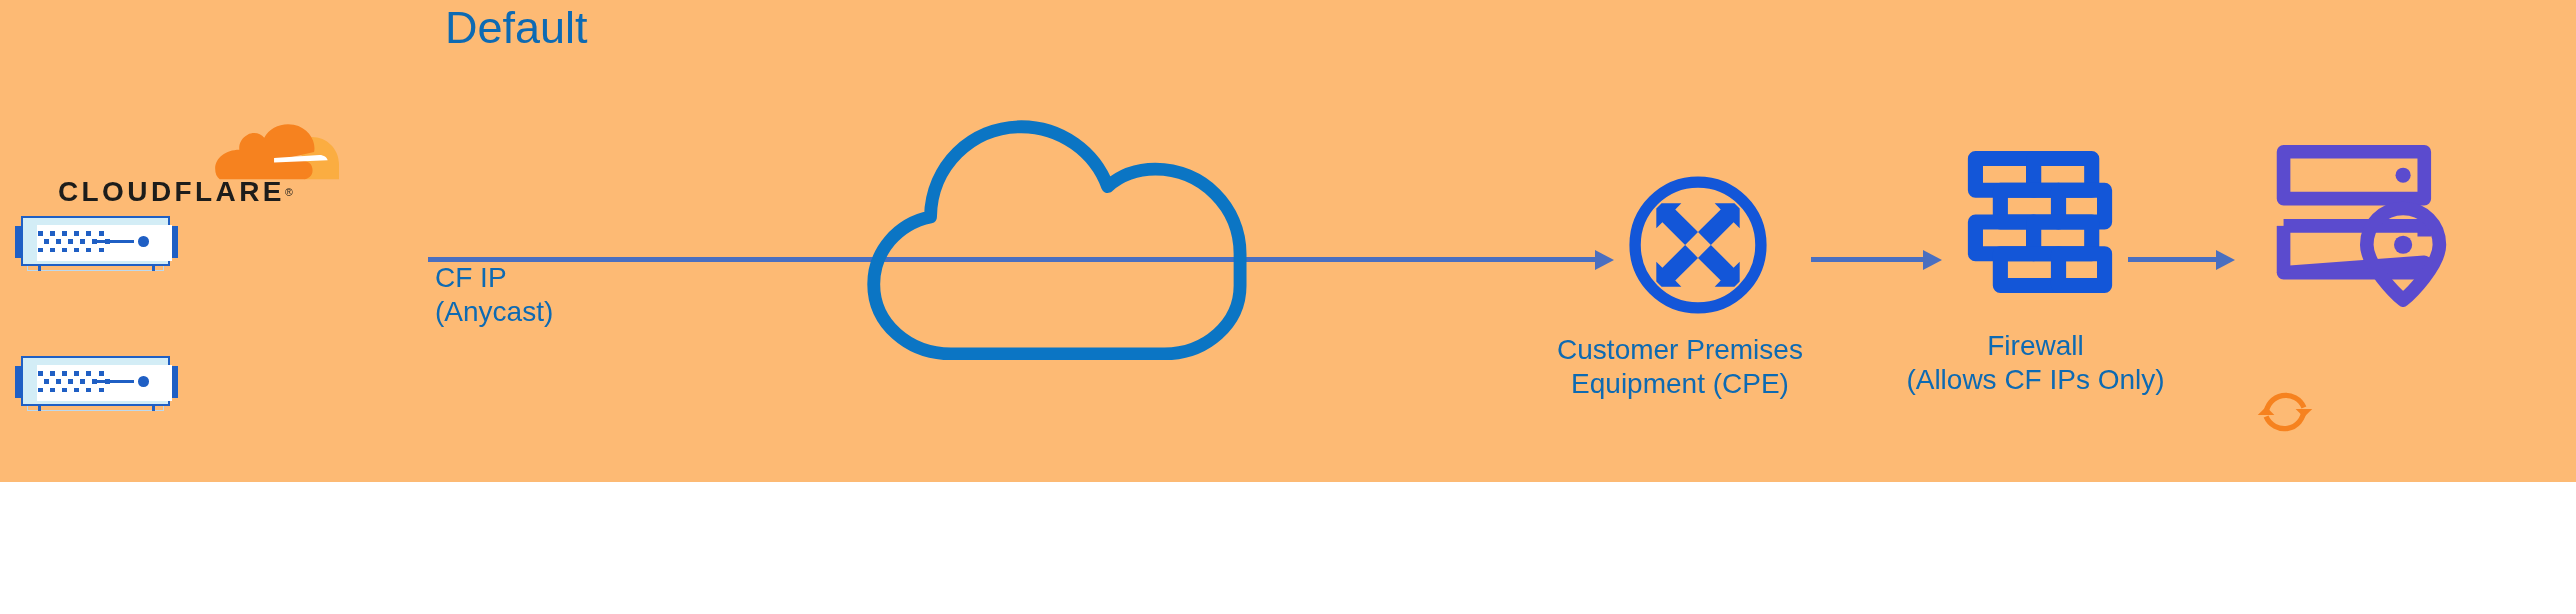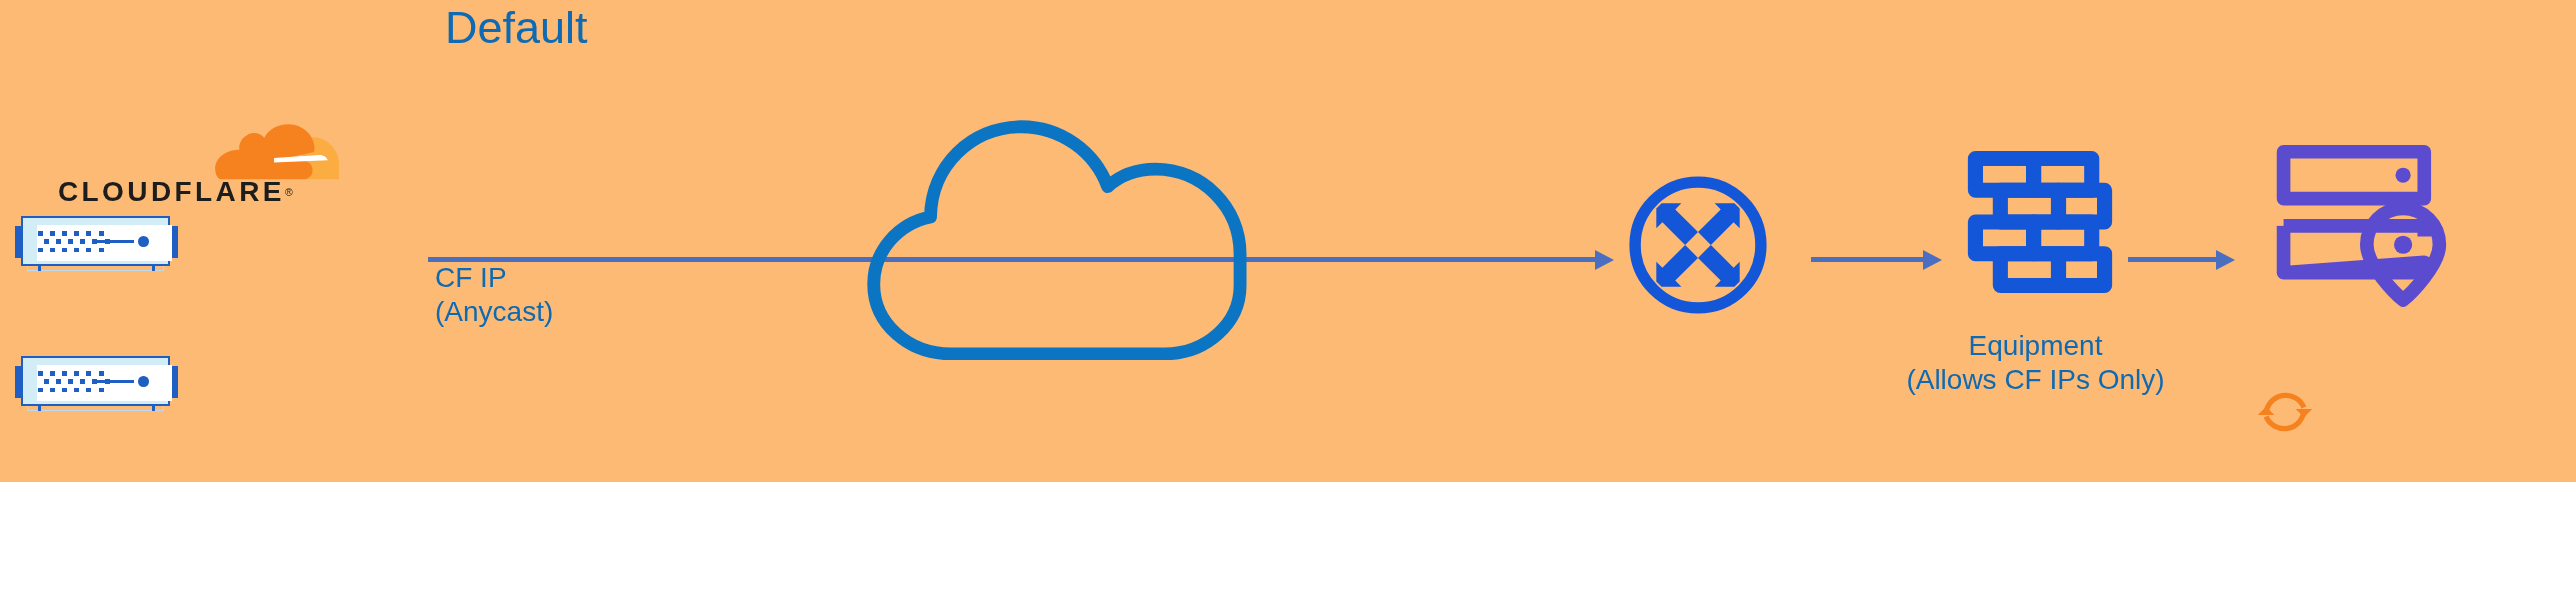--- a/index.html
+++ b/index.html
@@ -302,20 +302,22 @@
 
       <path d="M47 40 L73 40 L65 48 L95 78 L78 95 L48 65 L40 73 L40 47 Z" fill="#1356d8"></path>
 
       <path d="M150 40 L150 66 L142 58 L112 88 L95 71 L125 41 L117 33 L143 33 Z" transform="translate(0,7)" fill="#1356d8"></path>
 
       <path d="M40 150 L40 124 L48 132 L78 102 L95 119 L65 149 L73 157 L47 157 Z" transform="translate(0,-7)" fill="#1356d8"></path>
 
       <path d="M143 150 L117 150 L125 142 L95 112 L112 95 L142 125 L150 117 L150 143 Z" fill="#1356d8"></path>
     </svg>
   </div>
+  <div class="abs node-label" id="cpe-label">Customer Premises
+Equipment (CPE)</div>
 
   <div class="abs arrow-shaft" style="left:1811px; top:257px; width:114px;"></div>
   <div class="abs arrow-head" style="left:1923px; top:250px;"></div>
 
   <div class="abs" id="firewall-icon">
     <svg width="148" height="145" viewBox="0 0 195 192">
       <g fill="none" stroke="#1356d8" stroke-width="20" stroke-linejoin="round">
 
         <rect x="12" y="10" width="77" height="42"></rect>
         <rect x="89" y="10" width="77" height="42"></rect>
@@ -324,21 +326,21 @@
         <rect x="122" y="52" width="61" height="42"></rect>
 
         <rect x="12" y="94" width="77" height="42"></rect>
         <rect x="89" y="94" width="77" height="42"></rect>
 
         <rect x="45" y="136" width="77" height="42"></rect>
         <rect x="122" y="136" width="61" height="42"></rect>
       </g>
     </svg>
   </div>
-  <div class="abs node-label" id="firewall-label">Equipment
+  <div class="abs node-label" id="firewall-label">Firewall
 (Allows CF IPs Only)</div>
 
   <div class="abs arrow-shaft" style="left:2128px; top:257px; width:89px;"></div>
   <div class="abs arrow-head" style="left:2216px; top:250px;"></div>
 
   <div class="abs" id="origin-icon">
     <svg width="174" height="163" viewBox="0 0 230 215">
       <g fill="none" stroke="#5b4bce" stroke-width="18" stroke-linejoin="round">
         <rect x="10" y="10" width="186" height="62"></rect>
         <path d="M10 108 L196 108 L196 122 M196 156 L196 170 L10 170 Z"></path>

